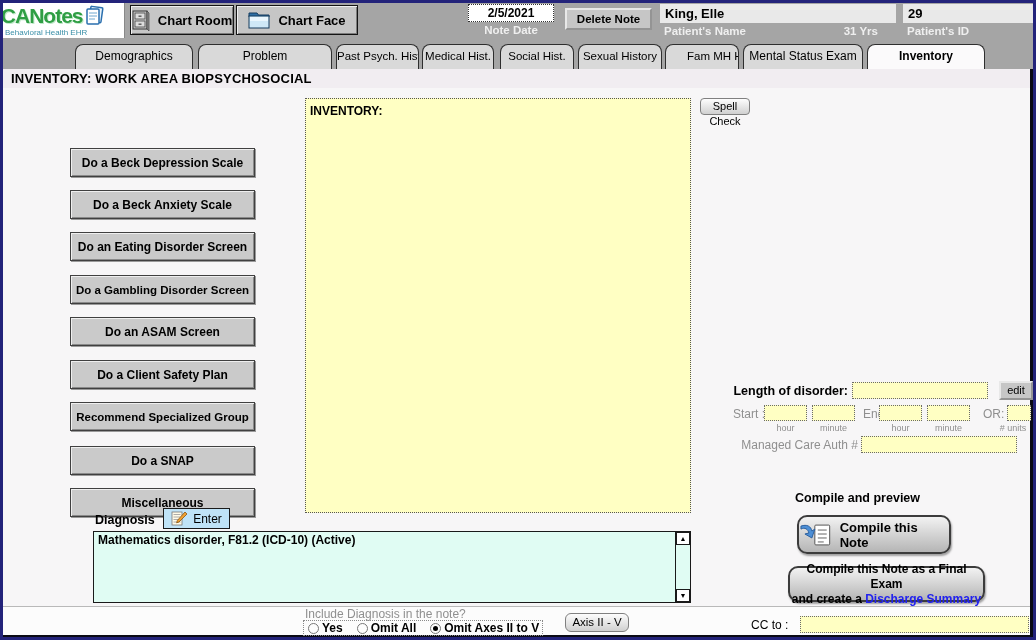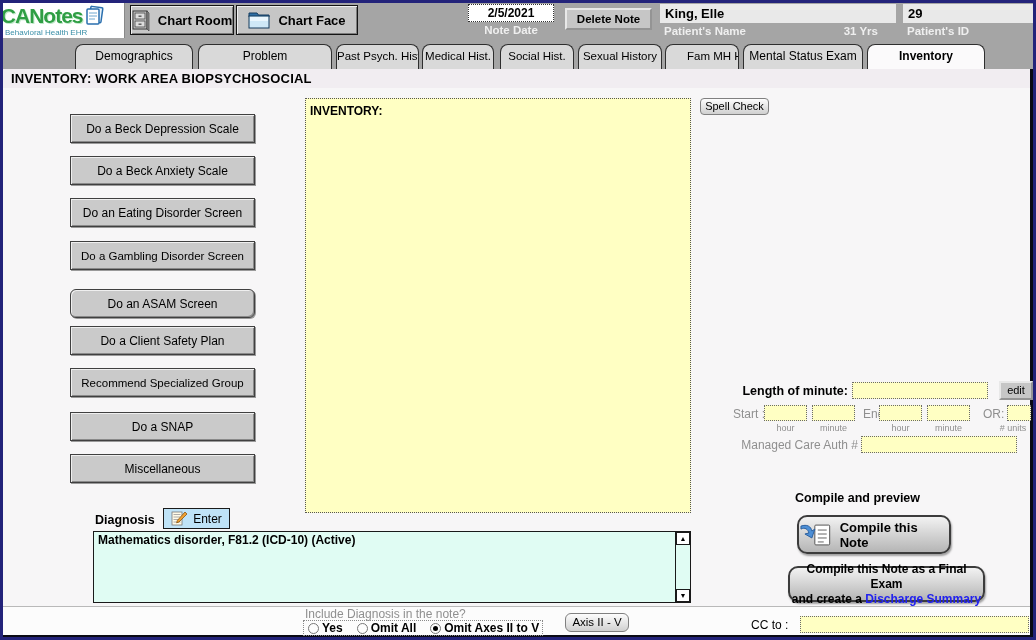--- a/index.html
+++ b/index.html
@@ -39,23 +39,23 @@
 
   
   .titlebar { left:0; top:66px; width:1027px; height:19px; background:#f1edf1;
               font-size:13px; font-weight:bold; color:#000; padding:2px 0 0 8px;
               letter-spacing:.2px; }
   .main { left:0; top:85px; width:1027px; height:518px; background:#f7f6f7; }
 
   .act-btn { position:absolute; left:67px; width:185px; height:29px; background:#cacaca;
              border:1px solid #404040;
              box-shadow:inset 1px 1px 0 #efefef, inset -1px -1px 0 #8a8a8a, 1px 1px 0 #9a9a9a;
-             font-size:12px; font-weight:normal; color:#000; text-align:center;
+             font-size:12px; font-weight:bold; color:#000; text-align:center;
              display:flex; align-items:center; justify-content:center; cursor:pointer;
-             white-space:nowrap; }
+             white-space:nowrap;margin-top:34px; }
 
   .inv-area { left:302px; top:10px; width:386px; height:415px; background:#ffffc3;
               border:1px dotted #555; padding:2px 4px; }
   .inv-label { font-size:12px; font-weight:bold; color:#000; }
 
   .pill-btn { background:linear-gradient(#fdfdfd,#d0d0d0); border:1px solid #808080;
               border-radius:4px; font-size:11px; color:#000; text-align:center;
               cursor:pointer; }
 
   .ybox { background:#ffffc3; border:1px dotted #6a6a6a; font-size:12px; color:#000;
@@ -161,33 +161,33 @@
   </div>
 
   <div class="abs titlebar">INVENTORY: WORK AREA BIOPSYCHOSOCIAL</div>
 
   <div class="abs main">
 
     <div class="act-btn" style="top:26px;">Do a Beck Depression Scale</div>
     <div class="act-btn" style="top:68px;">Do a Beck Anxiety Scale</div>
     <div class="act-btn" style="top:110px;">Do an Eating Disorder Screen</div>
     <div class="act-btn" style="top:153px; font-size:11.5px;">Do a Gambling Disorder Screen</div>
-    <div class="act-btn" style="top:201px;border-radius:6px;">Do an ASAM Screen</div>
+    <div class="act-btn" style="top:195px;">Do an ASAM Screen</div>
     <div class="act-btn" style="top:238px;">Do a Client Safety Plan</div>
     <div class="act-btn" style="top:280px; font-size:11.5px;">Recommend Specialized Group</div>
     <div class="act-btn" style="top:324px;">Do a SNAP</div>
     <div class="act-btn" style="top:366px;">Miscellaneous</div>
 
     <div class="abs inv-area">
       <span class="inv-label">INVENTORY:</span>
       <span></span>
     </div>
-    <div class="abs pill-btn" style="left:697px; top:10px; width:69px; height:17px; line-height:15px;">Spell Check</div>
-
-    <div class="abs blbl" style="left:712px; top:296px; width:133px; text-align:right;">Length of minute:</div>
+    <div class="abs pill-btn" style="left:697px; top:10px; width:50px; height:17px; line-height:15px;">Spell Check</div>
+
+    <div class="abs blbl" style="left:712px; top:296px; width:133px; text-align:right;">Length of disorder:</div>
     <input class="abs ybox" style="left: 849px; top: 294px; width: 136px; height: 17px;" value="">
     <div class="abs sm-btn" style="left:996px; top:293px; width:34px; height:19px; line-height:15px; font-weight:normal; font-size:11px;">edit</div>
 
     <div class="abs glbl" style="left:730px; top:319px;">Start :</div>
     <input class="abs ybox" style="left: 761px; top: 317px; width: 43px; height: 16px;" value="">
     <input class="abs ybox" style="left: 809px; top: 317px; width: 43px; height: 16px;" value="">
     <div class="abs glbl-sm" style="left:761px; top:335px; width:43px;">hour</div>
     <div class="abs glbl-sm" style="left:809px; top:335px; width:43px;">minute</div>
 
     <div class="abs glbl" style="left:860px; top:319px;">End :</div>

